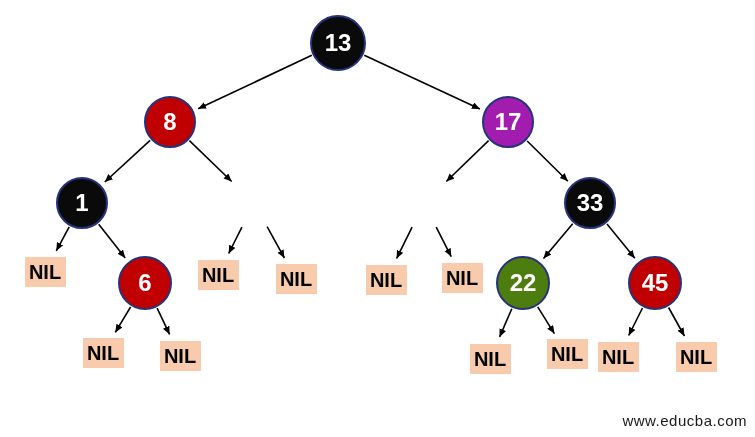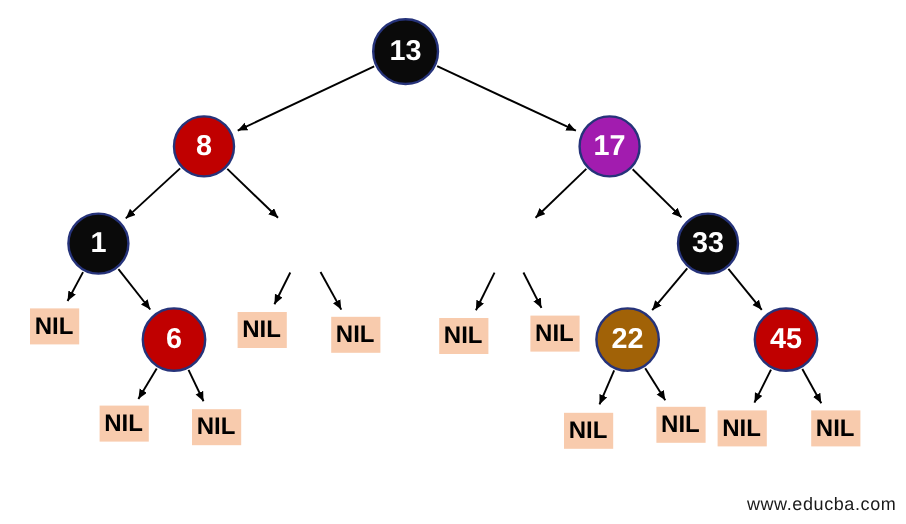--- a/index.html
+++ b/index.html
@@ -105,21 +105,21 @@
     </div>
     <div class="tnode" style="left: 56px; top: 177px; width: 52px; height: 52px; background: rgb(10, 10, 10);">
       <span class="lbl">1</span>
     </div>
     <div class="tnode" style="left: 564px; top: 177px; width: 52px; height: 52px; background: rgb(10, 10, 10);">
       <span class="lbl">33</span>
     </div>
     <div class="tnode" style="left: 118px; top: 256px; width: 54px; height: 54px; background: rgb(192, 0, 0);">
       <span class="lbl">6</span>
     </div>
-    <div class="tnode" style="left: 496px; top: 256px; width: 54px; height: 54px; background: #a16207;">
+    <div class="tnode" style="left: 496px; top: 256px; width: 54px; height: 54px; background: #4d7c0f;">
       <span class="lbl">22</span>
     </div>
     <div class="tnode" style="left: 628px; top: 256px; width: 54px; height: 54px; background: rgb(192, 0, 0);">
       <span class="lbl">45</span>
     </div>
     <div class="nil-box" style="left: 24.5px; top: 257px; width: 41px; height: 30px;">
       <span class="lbl">NIL</span>
     </div>
     <div class="nil-box" style="left: 197.5px; top: 260px; width: 41px; height: 30px;">
       <span class="lbl">NIL</span>

